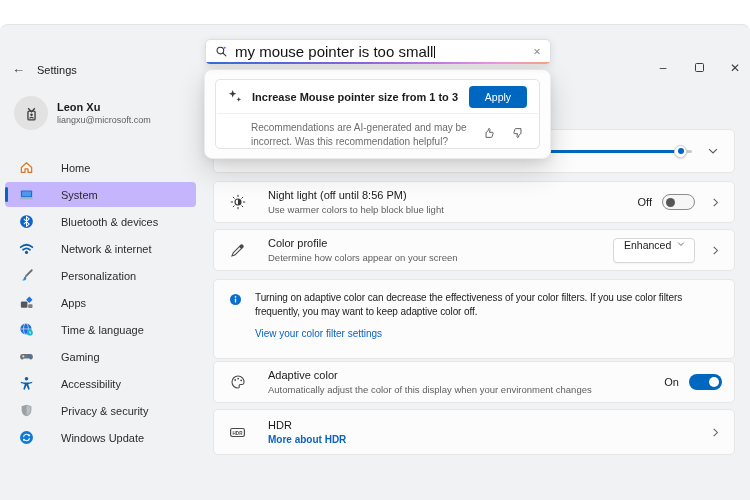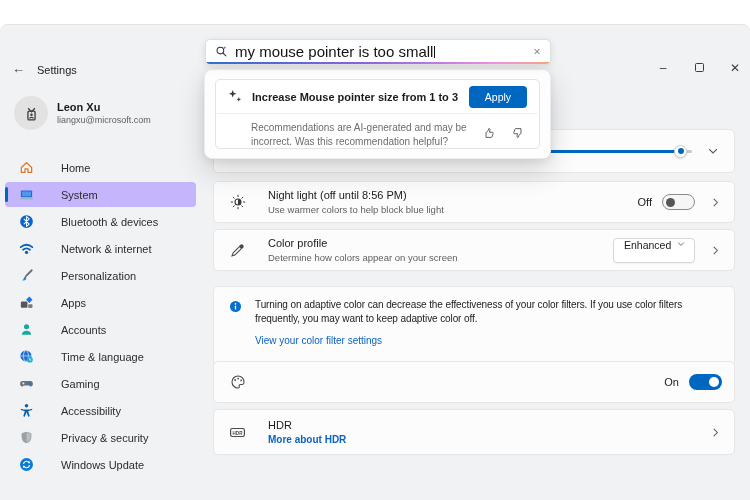--- a/index.html
+++ b/index.html
@@ -206,29 +206,20 @@
       <span class="nicon">
         <svg width="15" height="15" viewBox="0 0 16 16">
             <rect x="2" y="6.8" width="7" height="6.8" rx="1.2" fill="#54585c"></rect>
             <path d="M11 1.6 L14.4 5 L11 8.4 L7.6 5 Z" fill="#1a73e8"></path>
             <rect x="9.8" y="9.8" width="4.6" height="4" rx="0.9" fill="#7a7e82"></rect>
           </svg>
       </span>
       <span class="nlabel">Apps</span>
     </div>
 
-    <div class="nav-item">
-      <span class="nicon">
-        <svg width="15" height="15" viewBox="0 0 16 16">
-            <circle cx="8" cy="5" r="2.7" fill="#17a89e"></circle>
-            <path d="M3.1 13.6 C3.1 10.8 5.3 9.3 8 9.3 C10.7 9.3 12.9 10.8 12.9 13.6 Z" fill="#17a89e"></path>
-          </svg>
-      </span>
-      <span class="nlabel">Accounts</span>
-    </div>
 
     <div class="nav-item">
       <span class="nicon">
         <svg width="15" height="15" viewBox="0 0 16 16">
             <circle cx="7.4" cy="7.4" r="5.9" fill="#1f6fd0"></circle>
             <ellipse cx="7.4" cy="7.4" rx="2.6" ry="5.9" fill="none" stroke="#bcd7f2" stroke-width="0.9"></ellipse>
             <path d="M1.6 7.4 H13.2" stroke="#bcd7f2" stroke-width="0.9"></path>
             <circle cx="11.6" cy="11.4" r="3.1" fill="#19b4d1"></circle>
             <path d="M11.6 9.9 V11.5 L12.8 12.2" stroke="#ffffff" stroke-width="0.9" fill="none"></path>
           </svg>
@@ -354,21 +345,21 @@
         </span>
         <span class="chev">
           <svg width="13" height="13" viewBox="0 0 16 16">
               <path d="M5.8 3.5 L10.3 8 L5.8 12.5" fill="none" stroke="#5a5a5a" stroke-width="1.3"></path>
             </svg>
         </span>
       </span>
     </div>
   </div>
 
-  <div class="card" style="top:261px;height:80px;">
+  <div class="card" style="top:254px;height:80px;">
     <span class="info-icon">
       <svg width="13" height="13" viewBox="0 0 16 16">
           <circle cx="8" cy="8" r="6.8" fill="#0b6fce"></circle>
           <circle cx="8" cy="4.8" r="1" fill="#ffffff"></circle>
           <rect x="7.25" y="6.8" width="1.5" height="5" rx="0.75" fill="#ffffff"></rect>
         </svg>
     </span>
     <div class="info-body">
       <div class="info-text">Turning on adaptive color can decrease the effectiveness of your color filters. If you use color filters frequently, you may want to keep adaptive color off.</div>
       <span class="info-link">View your color filter settings</span>
@@ -377,20 +368,24 @@
 
   <div class="card" style="top:336px;height:42px;">
     <div class="row">
       <span class="micon">
         <svg width="16" height="16" viewBox="0 0 16 16">
             <path d="M8 2 A6 6 0 1 0 8 14 C9 14 9.5 13.2 9.2 12.3 C8.9 11.4 9.5 10.5 10.5 10.5 L12.2 10.5 C13.2 10.5 14 9.6 14 8.6 A6 6 0 0 0 8 2 Z" fill="none" stroke="#4a4a4a" stroke-width="1.1"></path>
             <circle cx="5.2" cy="6" r="0.9" fill="#4a4a4a"></circle>
             <circle cx="8.2" cy="4.6" r="0.9" fill="#4a4a4a"></circle>
             <circle cx="11.2" cy="6.4" r="0.9" fill="#4a4a4a"></circle>
           </svg>
+      </span>
+      <span class="rtext">
+        <div class="rtitle">Adaptive color</div>
+        <div class="rsub">Automatically adjust the color of this display when your environment changes</div>
       </span>
       <span class="rright">
         <span class="state-label">On</span>
         <span class="toggle on">
             <span class="knob"></span>
           </span>
       </span>
     </div>
   </div>
 

